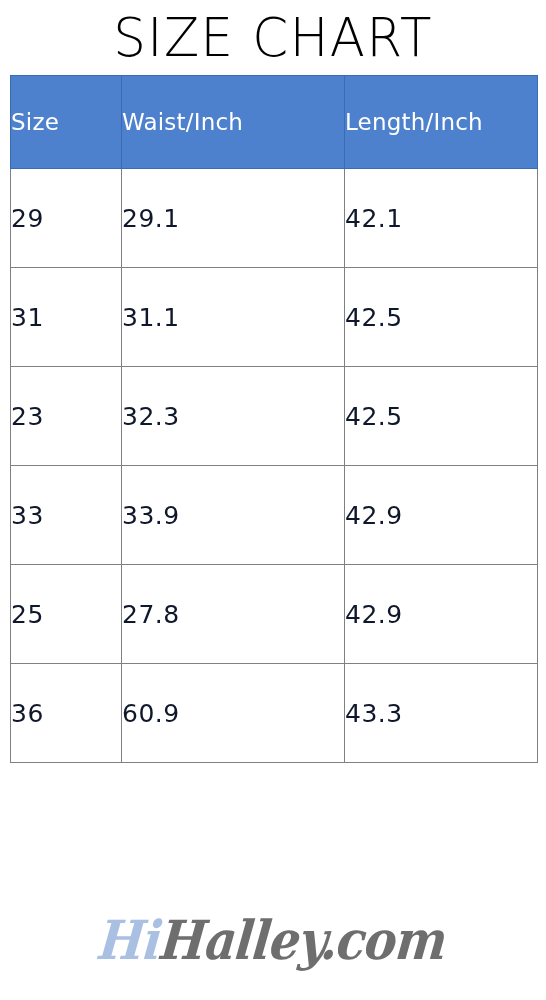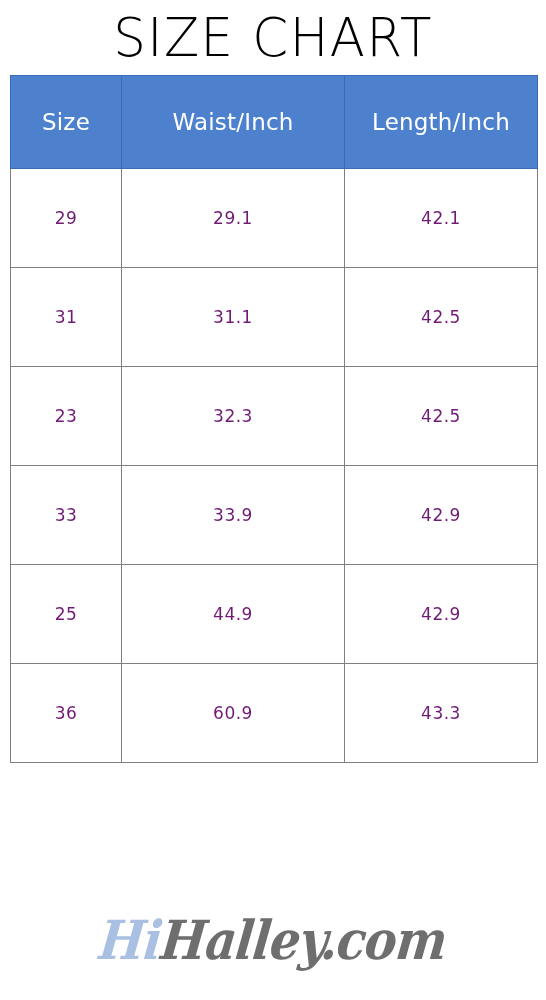--- a/index.html
+++ b/index.html
@@ -49,42 +49,42 @@
     width: 527px;
     border-collapse: collapse;
     table-layout: fixed;
   }
 
   .size-table th,
   .size-table td {
     border: 1px solid #808080;
     padding: 0;
     margin: 16px;
-    text-align: center;
+    text-align: left;
     vertical-align: middle;
   }
 
   .size-table thead th {
     height: 92px;
     background: #4e81cd;
     border-color: #3a6cb5;
     color: #ffffff;
     font-family: "DejaVu Sans", "Liberation Sans", sans-serif;
     font-weight: 400;
     font-size: 23px;
     letter-spacing: 0.2px;
   }
 
   .size-table tbody td {
     height: 98px;
     background: transparent;
-    color: #701a75;
+    color: #0f172a;
     font-family: "DejaVu Sans", "Liberation Sans", sans-serif;
     font-weight: 400;
-    font-size: 17px;
+    font-size: 25px;
     letter-spacing: 0.5px;
   }
 
   .col-size    { width: 111px; }
   .col-waist   { width: 223px; }
   .col-length  { width: 193px; }
 
   
   .watermark {
     position: absolute;
@@ -149,21 +149,21 @@
         <td>32.3</td>
         <td>42.5</td>
       </tr>
       <tr>
         <td>33</td>
         <td>33.9</td>
         <td>42.9</td>
       </tr>
       <tr>
         <td>25</td>
-        <td>44.9</td>
+        <td>27.8</td>
         <td>42.9</td>
       </tr>
       <tr>
         <td>36</td>
         <td>60.9</td>
         <td>43.3</td>
       </tr>
     </tbody>
   </table>
 

